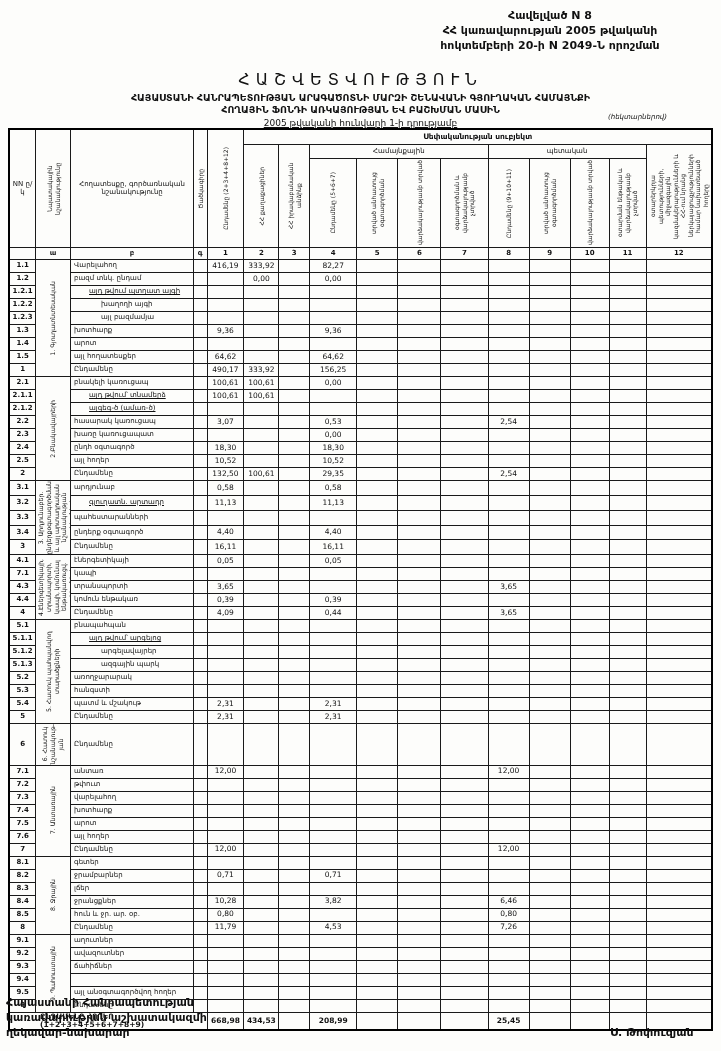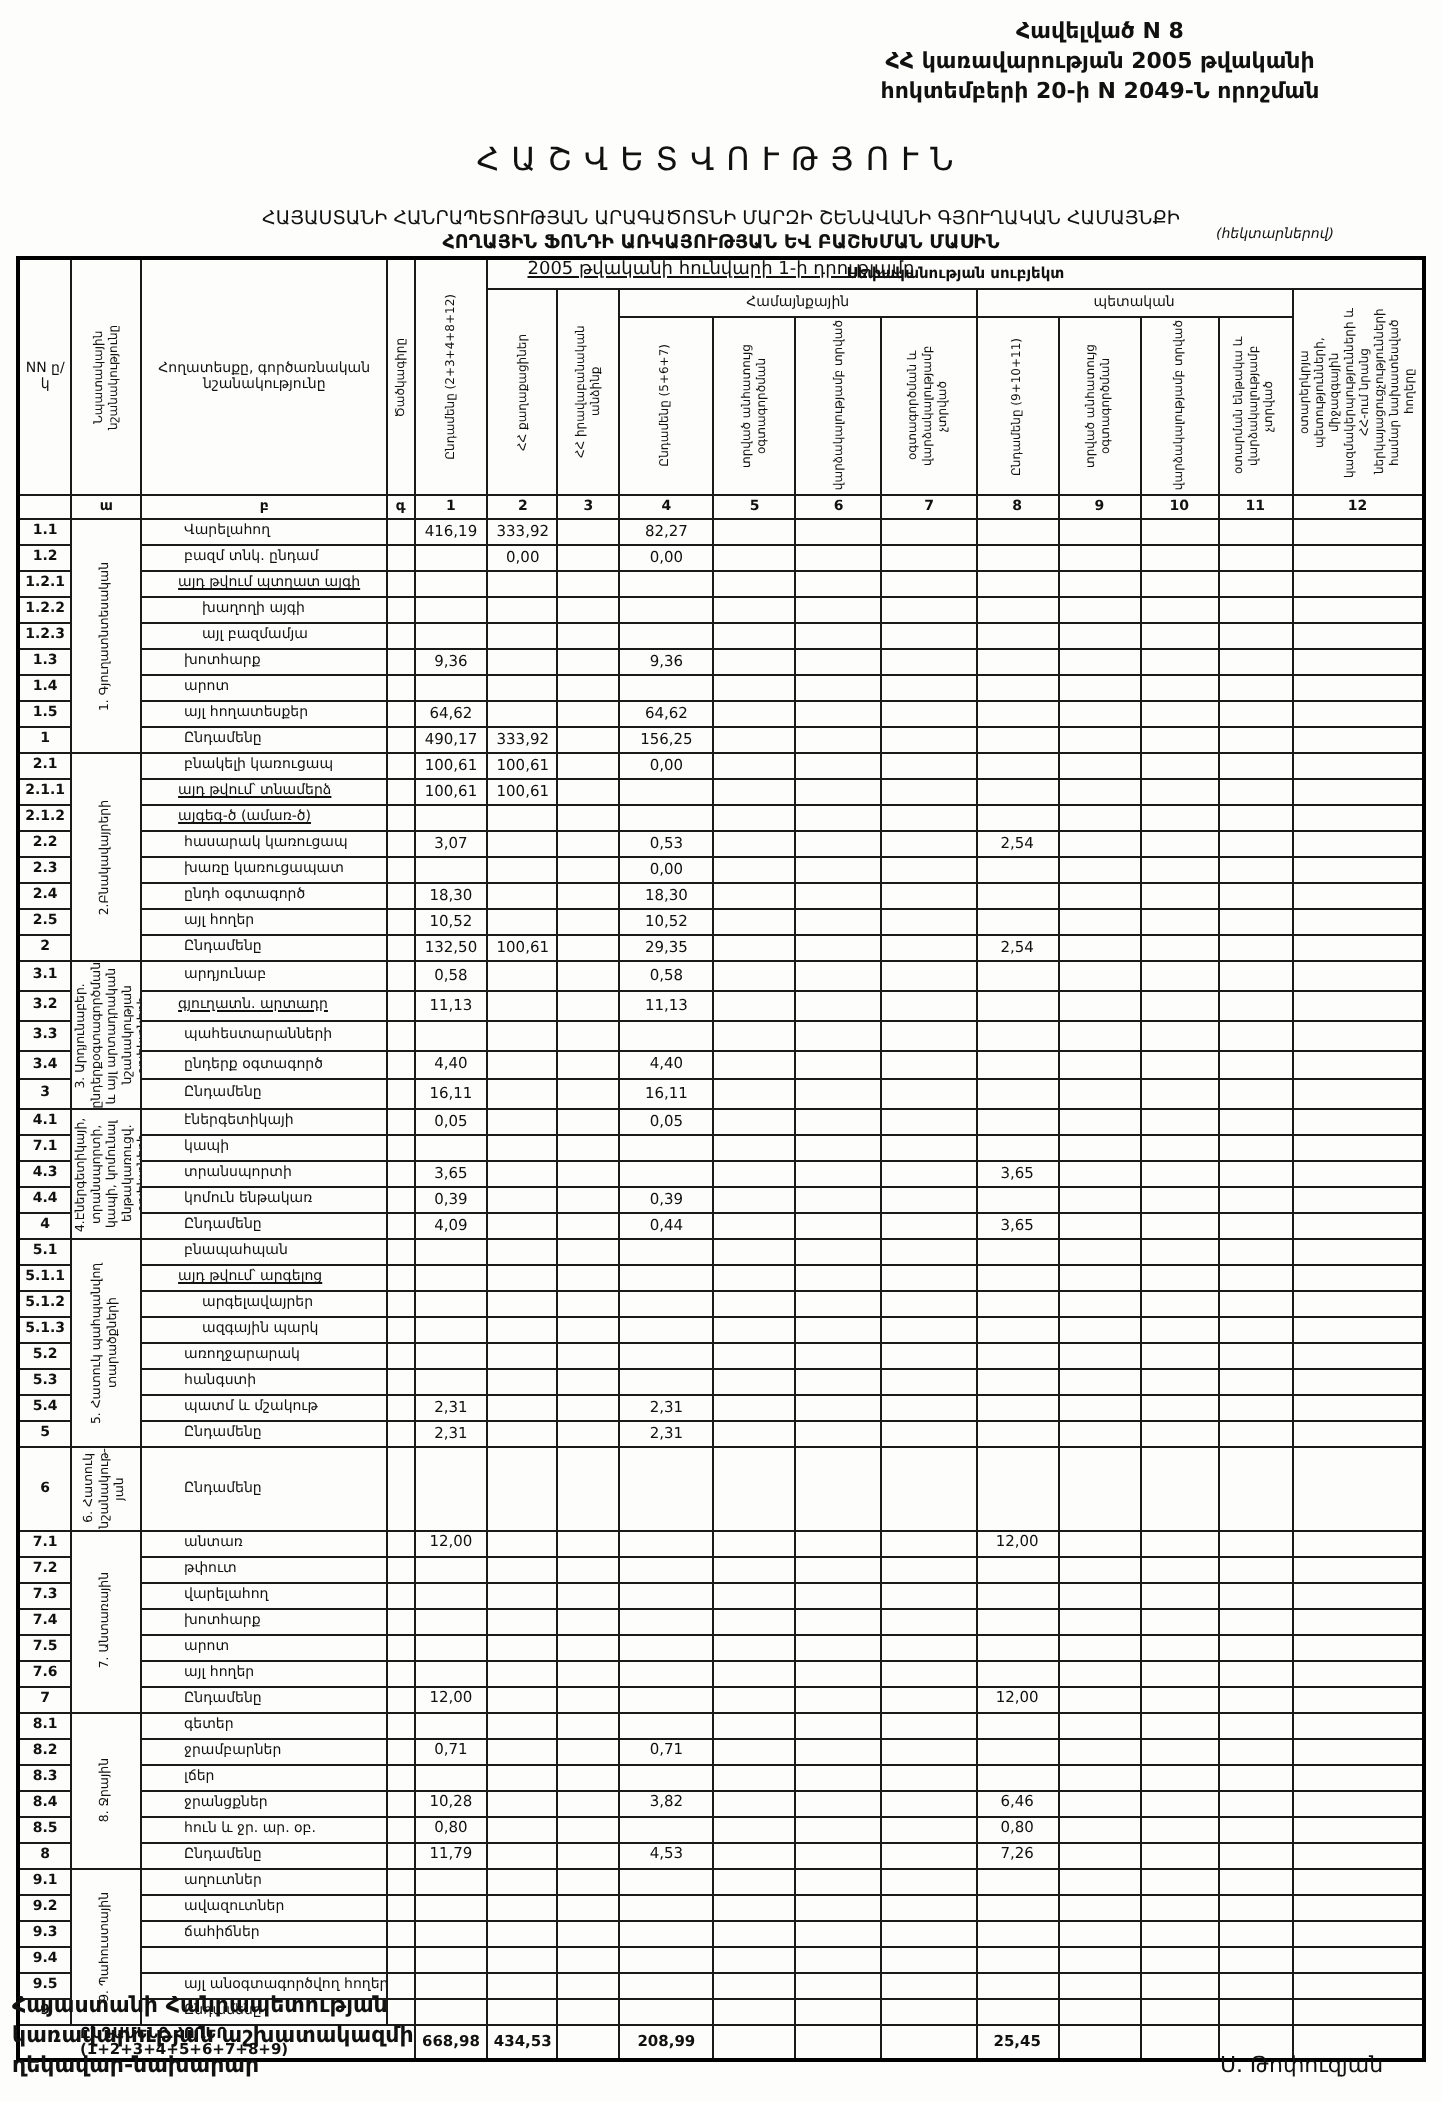--- a/index.html
+++ b/index.html
@@ -6,21 +6,21 @@
   body{
     width:721px;height:1051px;background:#fdfdfb;color:#111;
     font-family:"DejaVu Sans",sans-serif;position:relative;overflow:hidden;
   }
   .appendix{
     position:absolute;top:8px;left:390px;width:320px;
     text-align:center;font-weight:bold;font-size:11px;line-height:15px;
   }
   .titleblock{position:absolute;top:70px;left:0;width:721px;text-align:center;}
   .t1{font-size:16px;font-weight:normal;letter-spacing:6px;}
-  .t2{font-size:9.5px;font-weight:normal;margin-top:15px;}
+  .t2{font-size:9.5px;font-weight:bold;margin-top:3px;}
   .t3{font-size:9.5px;font-weight:bold;margin-top:1px;}
   .t4{font-size:9px;margin-top:3px;text-decoration:underline;}
   .units{position:absolute;top:113px;left:608px;font-size:7px;font-style:italic;}
   table{
     position:absolute;top:128px;left:8px;border-collapse:collapse;table-layout:fixed;
     width:705px;
   }
   td,th{
     border:1px solid #1a1a1a;padding:0 1px;overflow:hidden;
     font-size:7px;font-weight:normal;vertical-align:middle;line-height:1.1;
@@ -34,28 +34,28 @@
     display:block;
   }
   .hvert{height:88px;text-align:center;vertical-align:middle;}
   .hname{text-align:center;font-size:7px;}
   .idxrow td{height:11px;text-align:center;font-size:7px;font-weight:bold;}
   tbody td{height:12px;}
   tbody tr.tall td{height:40px;}
   .c-no{text-align:center;font-size:7px;font-weight:bold;}
   .c-cat{text-align:center;vertical-align:middle;}
   .c-cat .vert{max-height:none;font-size:6.2px;}
-  .c-name{text-align:left;padding-left:21px;font-size:7px;white-space:nowrap;}
+  .c-name{text-align:left;padding-left:3px;font-size:7px;white-space:nowrap;}
   .ind1{padding-left:18px;text-decoration:underline;}
   .ind2{padding-left:30px;}
   .c-val{text-align:center;font-size:7.5px;white-space:nowrap;}
   .totalrow td{font-size:7.5px;font-weight:bold;height:16px;}
   .totalrow .tlabel{text-align:left;padding-left:30px;font-size:7.5px;}
   .footer{position:absolute;top:995px;left:6px;font-size:11px;font-weight:bold;line-height:15px;}
-  .signature{position:absolute;top:1026px;left:610px;font-size:11px;font-weight:normal;}
+  .signature{position:absolute;top:1026px;left:610px;font-size:11px;font-weight:bold;}
 </style>
 </head>
 <body>
 
 <div class="appendix">
   <div>Հավելված N 8</div>
   <div>ՀՀ կառավարության 2005 թվականի</div>
   <div>հոկտեմբերի 20-ի N 2049-Ն որոշման</div>
 </div>
 

